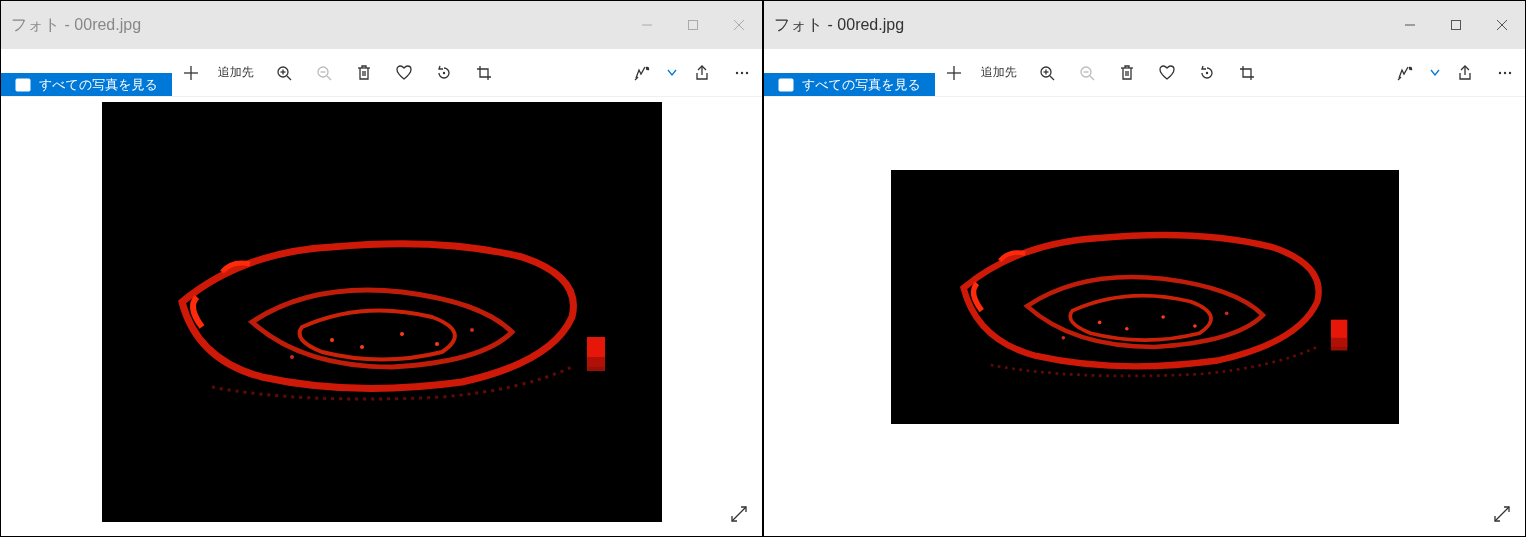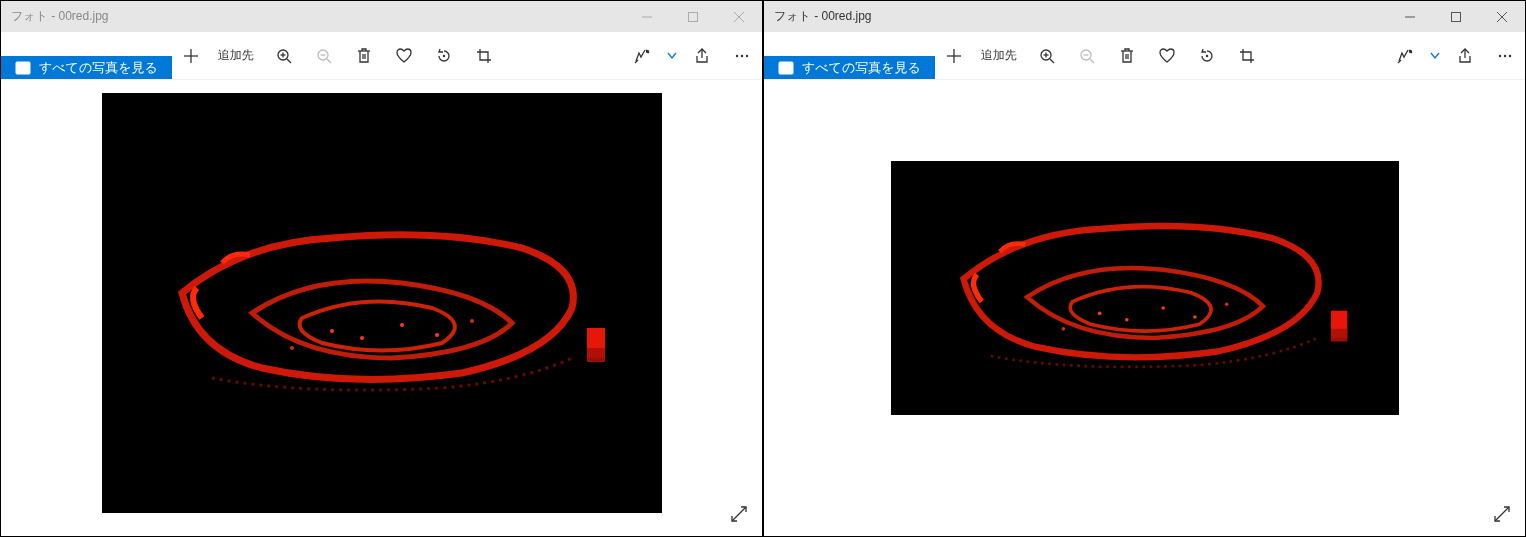--- a/index.html
+++ b/index.html
@@ -14,26 +14,26 @@
   }
   .window {
     flex: 1;
     display: flex;
     flex-direction: column;
     background: #fff;
     border: 1px solid #000;
     position: relative;
   }
   .titlebar {
-    height: 31px;
+    height: 48px;
     background: #e6e6e6;
     display: flex;
     align-items: center;
     color: #333;
-    font-size: 12px;
+    font-size: 16px;
     padding-left: 10px;
   }
   .title-text { flex: 1; }
   .win-controls { display: flex; height: 100%; }
   .win-btn {
     width: 46px;
     height: 100%;
     display: flex;
     align-items: center;
     justify-content: center;

